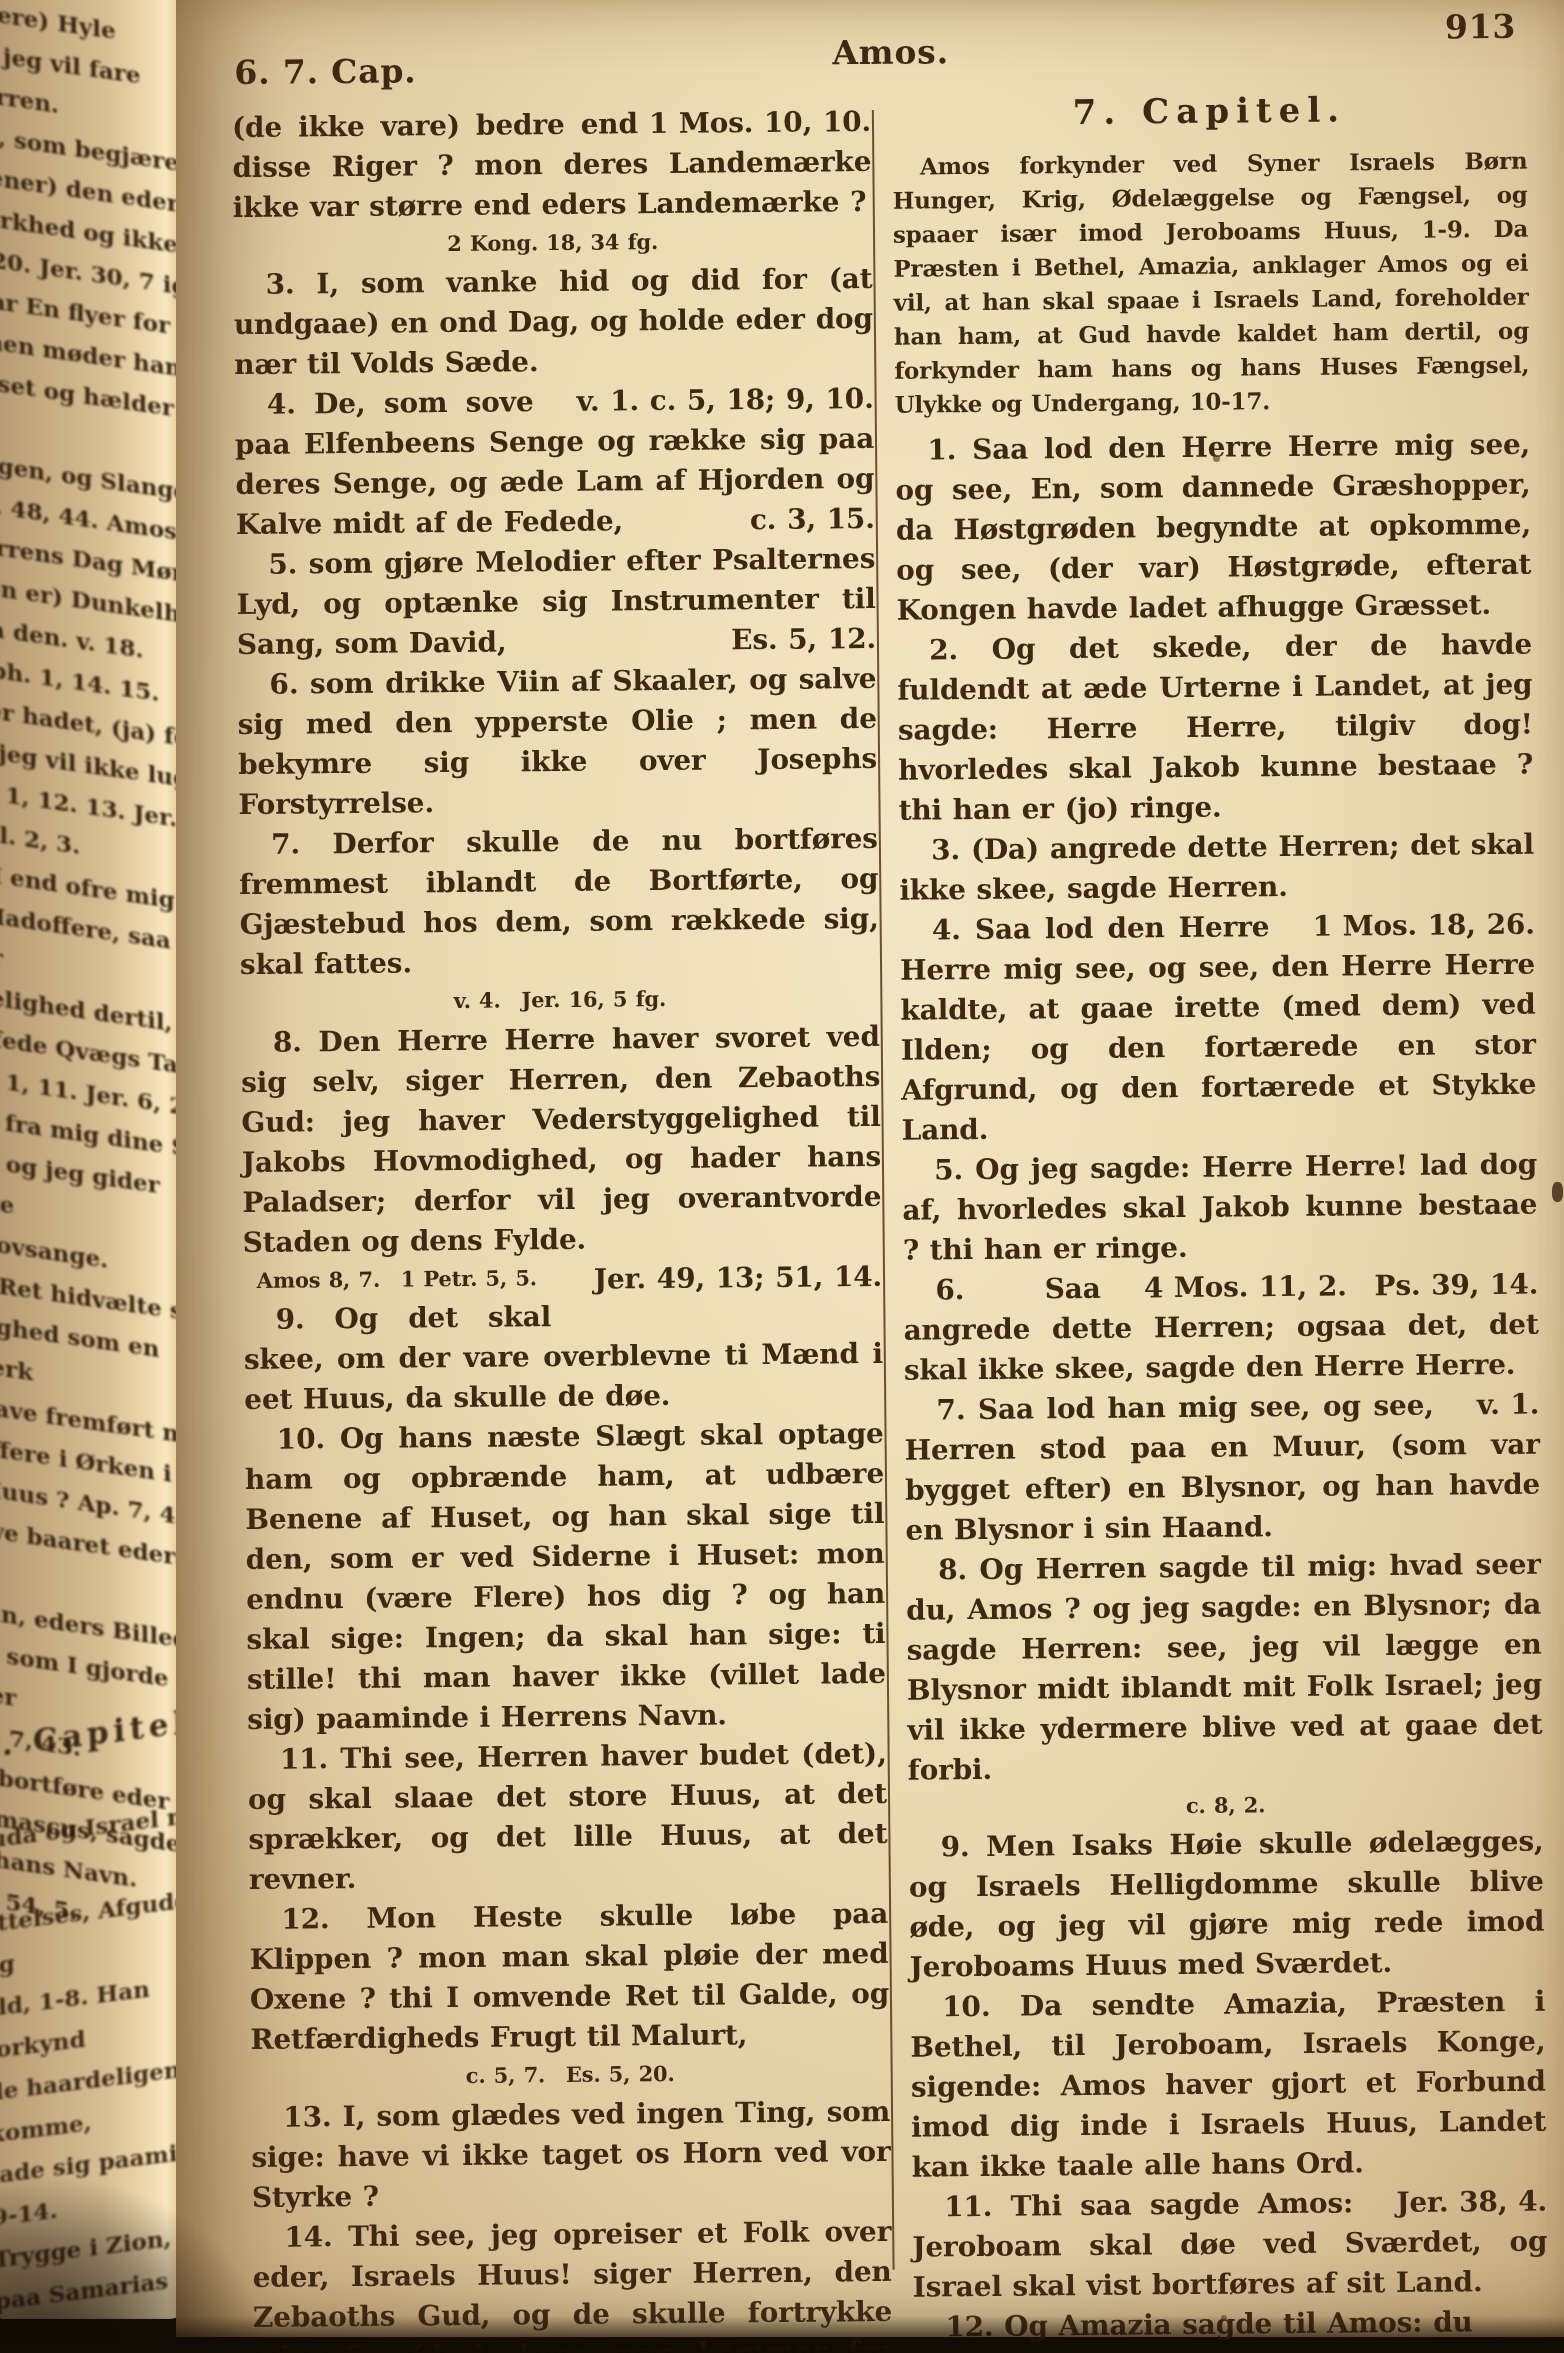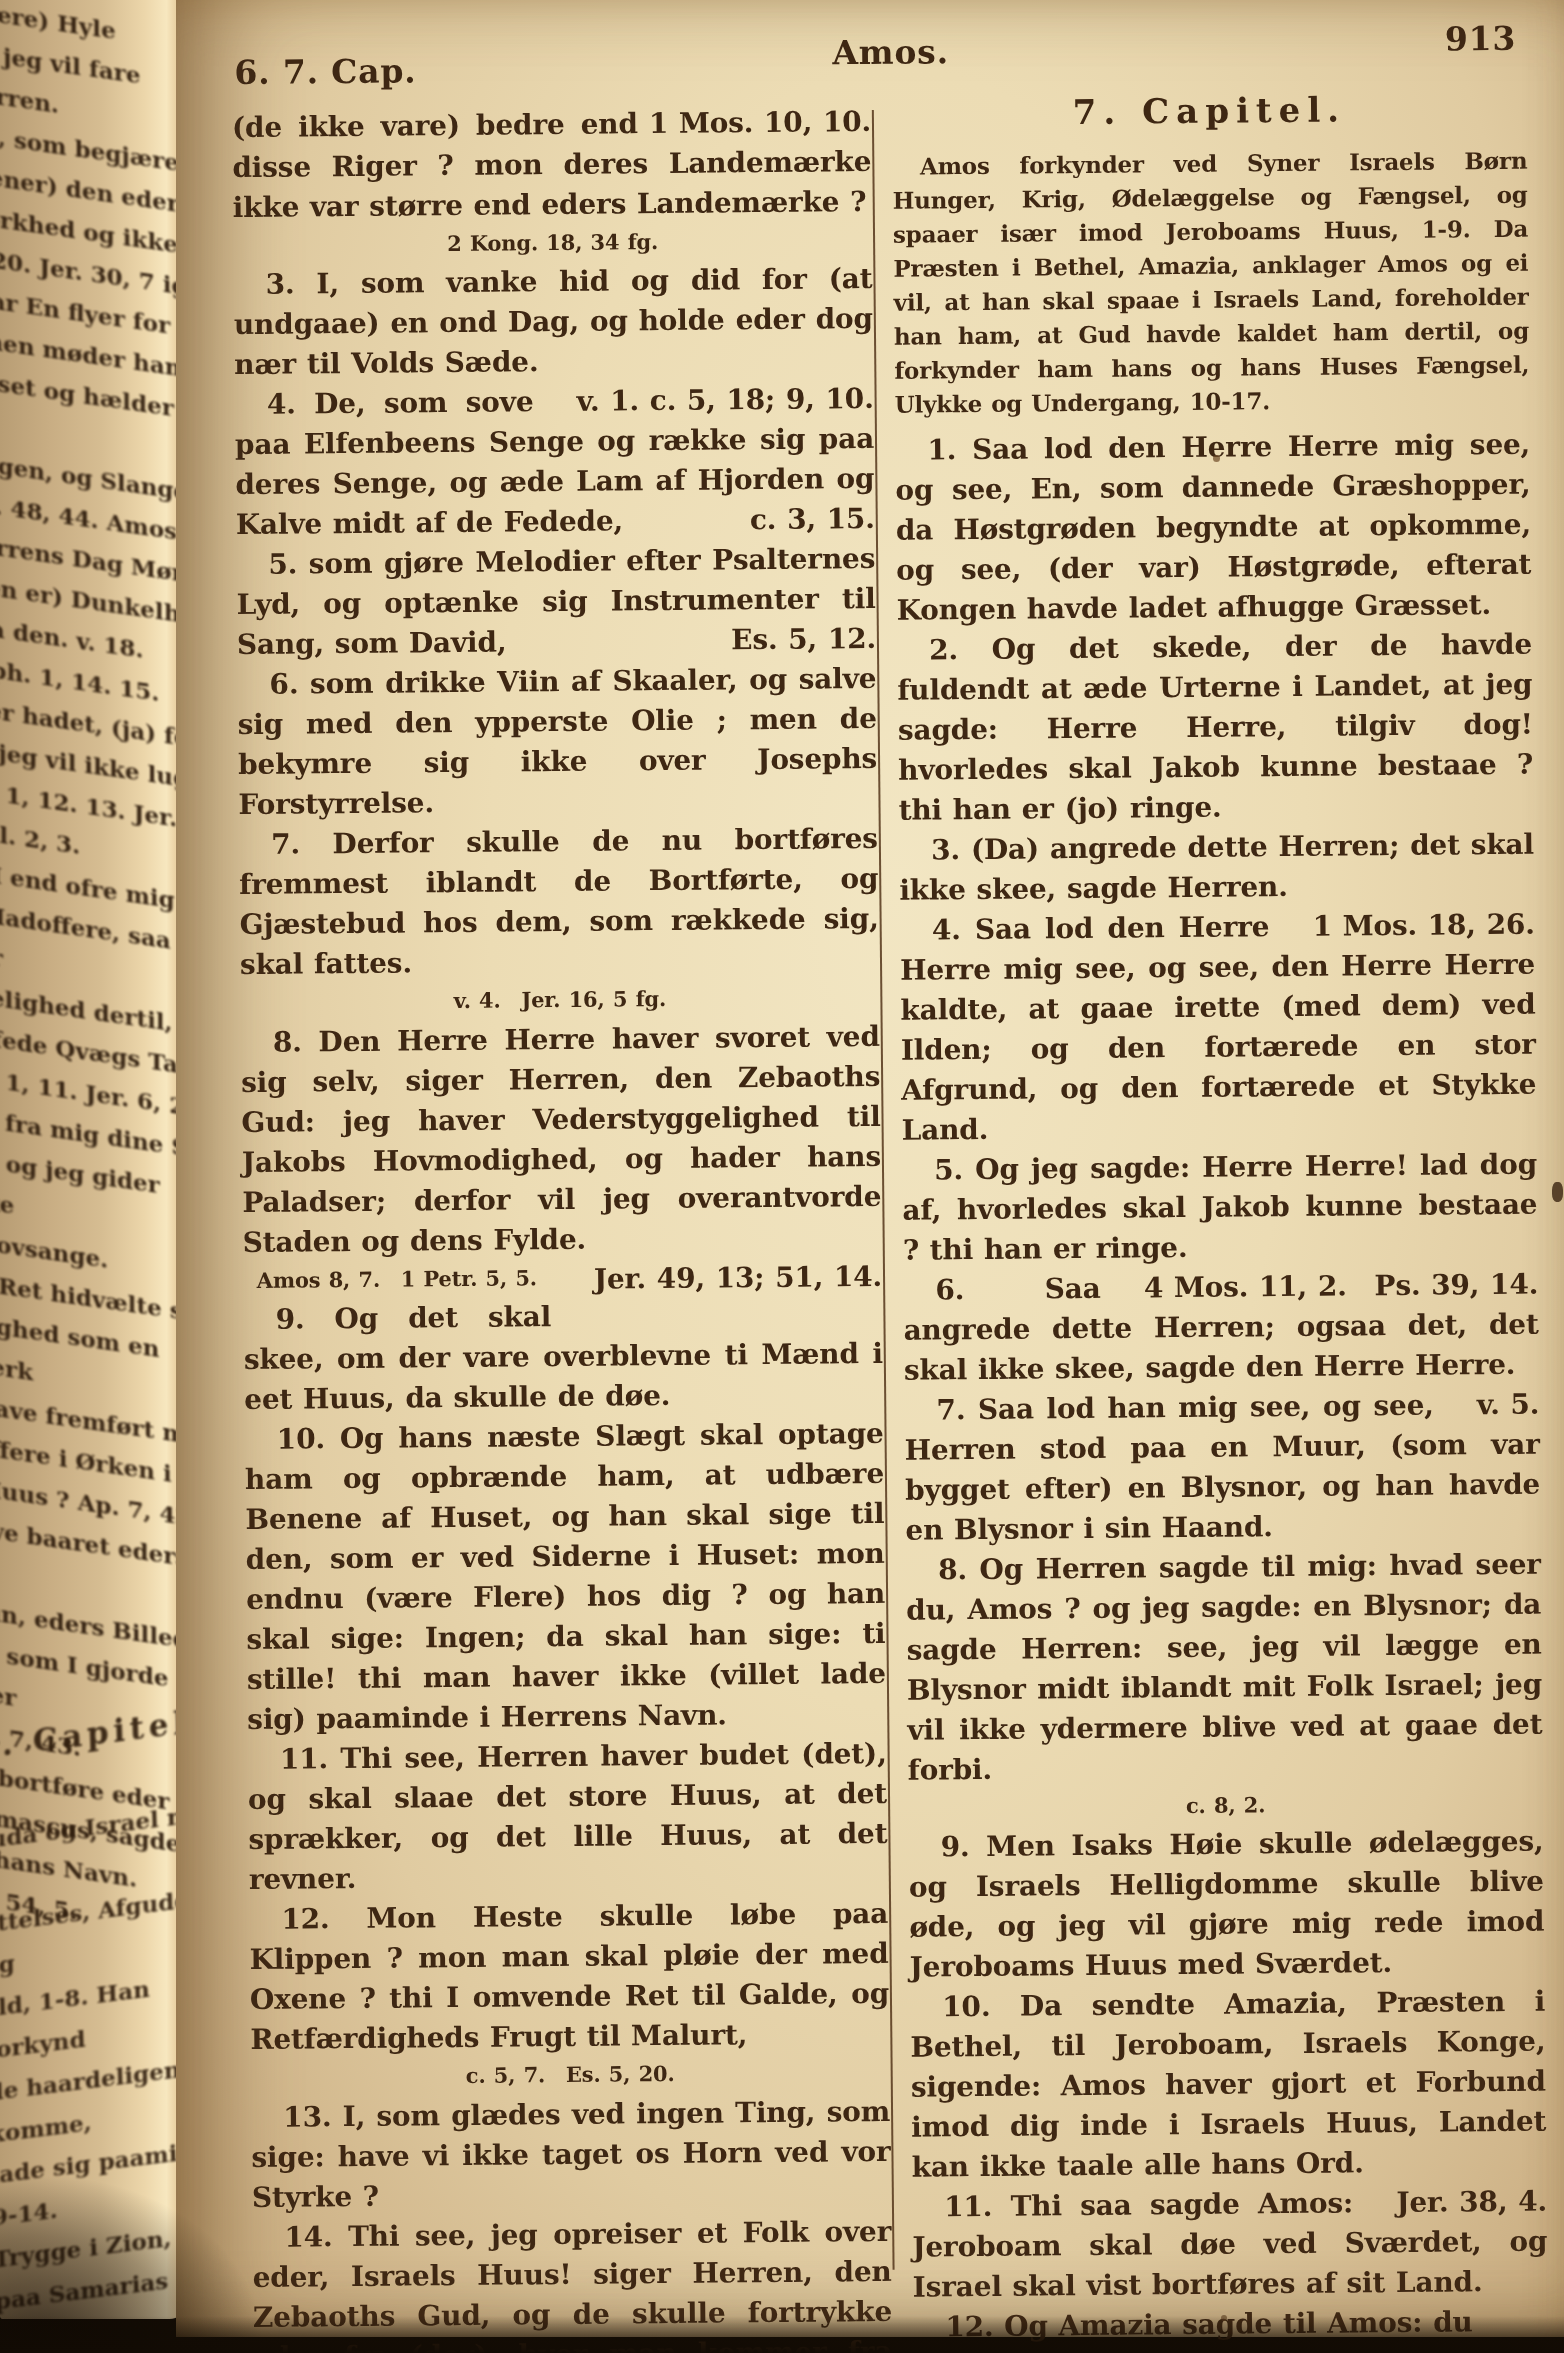--- a/index.html
+++ b/index.html
@@ -23,21 +23,21 @@
     background:radial-gradient(ellipse at 52% 38%,#f2e6c3 0%,#ecdcb4 40%,#e0cba1 68%,#cfb489 88%,#c3a679 100%);
     box-shadow:inset 63px 0 94px -31px rgba(94,60,22,.55),
                inset 0 -47px 70px -39px rgba(70,44,16,.4),
                inset 0 39px 70px -47px rgba(150,105,45,.3),
                inset -23.5px 0 55px -39px rgba(120,80,30,.3);}
   .page-inner{position:absolute;inset:0;transform:rotate(-0.55deg);color:#3e2713;font-weight:700;}
 
   .hdr{position:absolute;font-size:33px;letter-spacing:0.8px;}
   .hdr-left{left:69px;top:47px;}
   .hdr-center{left:667px;top:33px;}
-  .hdr-right{right:38px;top:25px;}
+  .hdr-right{right:38px;top:13px;}
 
   .divider{position:absolute;left:706px;top:110px;width:2.3px;height:2160px;background:#53351a;opacity:.85;}
 
   .col{position:absolute;text-align:justify;text-justify:inter-word;letter-spacing:-0.2px;word-spacing:1.2px;}
   .col-left{left:66px;top:102px;width:639px;}
   .col-right{left:726px;top:91px;width:635px;}
 
   .v{font-size:28px;line-height:40px;margin:0;text-indent:1.15em;}
   .v.cont{text-indent:0;}
   .ref{float:right;margin-left:11px;}
@@ -152,21 +152,21 @@
       </div>
 
       <div class="col col-right">
         <p class="v chapter-head">7. Capitel.</p>
         <p class="v summary">Amos forkynder ved Syner Israels Børn Hunger, Krig, Ødelæggelse og Fængsel, og spaaer især imod Jeroboams Huus, 1-9.  Da Præsten i Bethel, Amazia, anklager Amos og ei vil, at han skal spaae i Israels Land, foreholder han ham, at Gud havde kaldet ham dertil, og forkynder ham hans og hans Huses Fængsel, Ulykke og Undergang, 10-17.</p>
         <p class="v">1. Saa lod den Herre Herre mig see, og see, En, som dannede Græshopper, da Høstgrøden begyndte at opkomme, og see, (der var) Høstgrøde, efterat Kongen havde ladet afhugge Græsset.</p>
         <p class="v">2. Og det skede, der de havde fuldendt at æde Urterne i Landet, at jeg sagde: Herre Herre, tilgiv dog! hvorledes skal Jakob kunne bestaae ? thi han er (jo) ringe.</p>
         <p class="v"><span>3. (Da) angrede dette Herren; det skal ikke skee, sagde Herren.</span><span class="ref">1 Mos. 18, 26.</span></p>
         <p class="v">4. Saa lod den Herre Herre mig see, og see, den Herre Herre kaldte, at gaae irette (med dem) ved Ilden; og den fortærede en stor Afgrund, og den fortærede et Stykke Land.</p>
         <p class="v"><span>5. Og jeg sagde: Herre Herre! lad dog af, hvorledes skal Jakob kunne bestaae ? thi han er ringe.</span><span class="ref">4 Mos. 11, 2. Ps. 39, 14.</span></p>
-        <p class="v"><span>6. Saa angrede dette Herren; ogsaa det, det skal ikke skee, sagde den Herre Herre.</span><span class="ref">v. 5.</span></p>
+        <p class="v"><span>6. Saa angrede dette Herren; ogsaa det, det skal ikke skee, sagde den Herre Herre.</span><span class="ref">v. 1.</span></p>
         <p class="v">7. Saa lod han mig see, og see, Herren stod paa en Muur, (som var bygget efter) en Blysnor, og han havde en Blysnor i sin Haand.</p>
         <p class="v">8. Og Herren sagde til mig: hvad seer du, Amos ? og jeg sagde: en Blysnor; da sagde Herren: see, jeg vil lægge en Blysnor midt iblandt mit Folk Israel; jeg vil ikke ydermere blive ved at gaae det forbi.</p>
         <p class="cref">c. 8, 2.</p>
         <p class="v">9. Men Isaks Høie skulle ødelægges, og Israels Helligdomme skulle blive øde, og jeg vil gjøre mig rede imod Jeroboams Huus med Sværdet.</p>
         <p class="v"><span>10. Da sendte Amazia, Præsten i Bethel, til Jeroboam, Israels Konge, sigende: Amos haver gjort et Forbund imod dig inde i Israels Huus, Landet kan ikke taale alle hans Ord.</span><span class="ref">Jer. 38, 4.</span></p>
         <p class="v">11. Thi saa sagde Amos: Jeroboam skal døe ved Sværdet, og Israel skal vist bortføres af sit Land.</p>
         <p class="v">12. Og Amazia sagde til Amos: du</p>
         <p class="v sig">3 N</p>
       </div>
 

